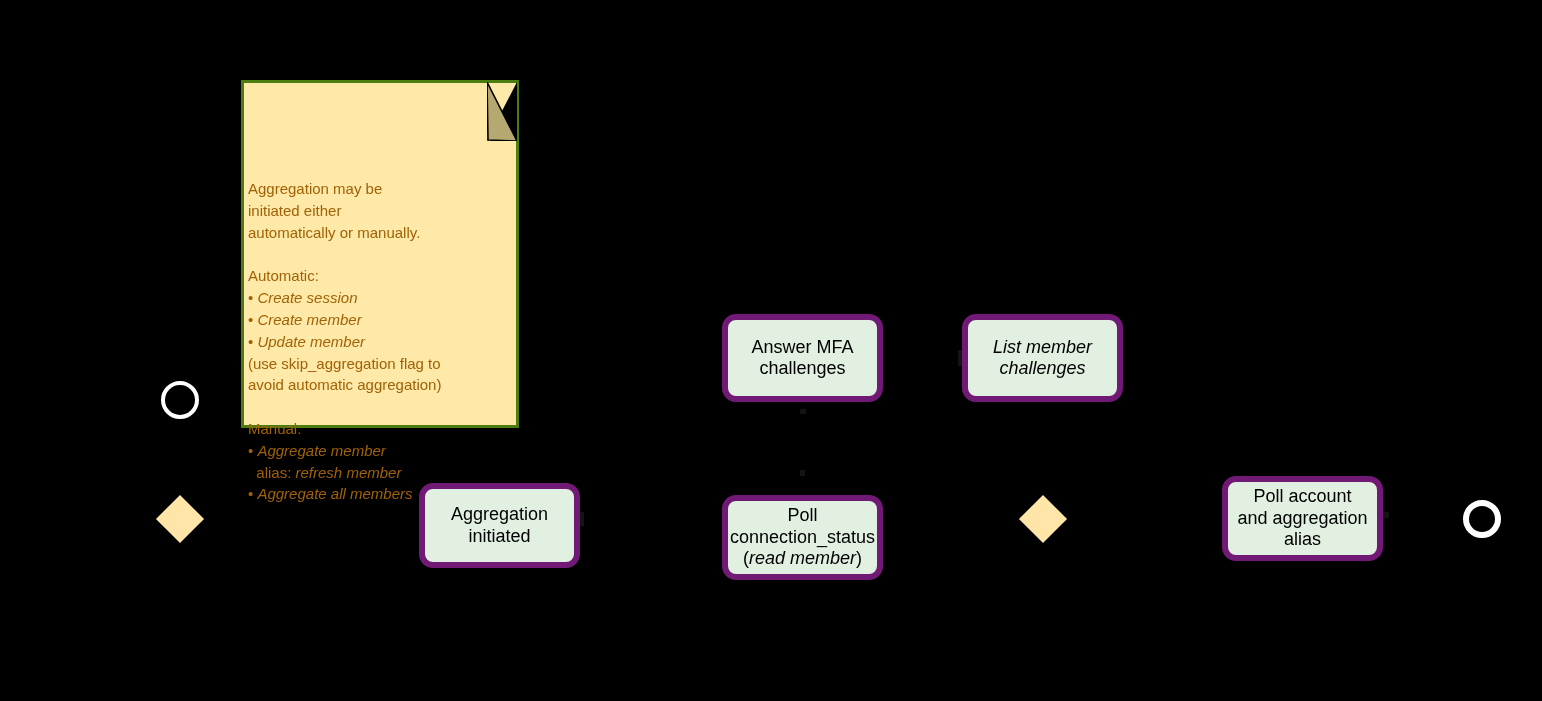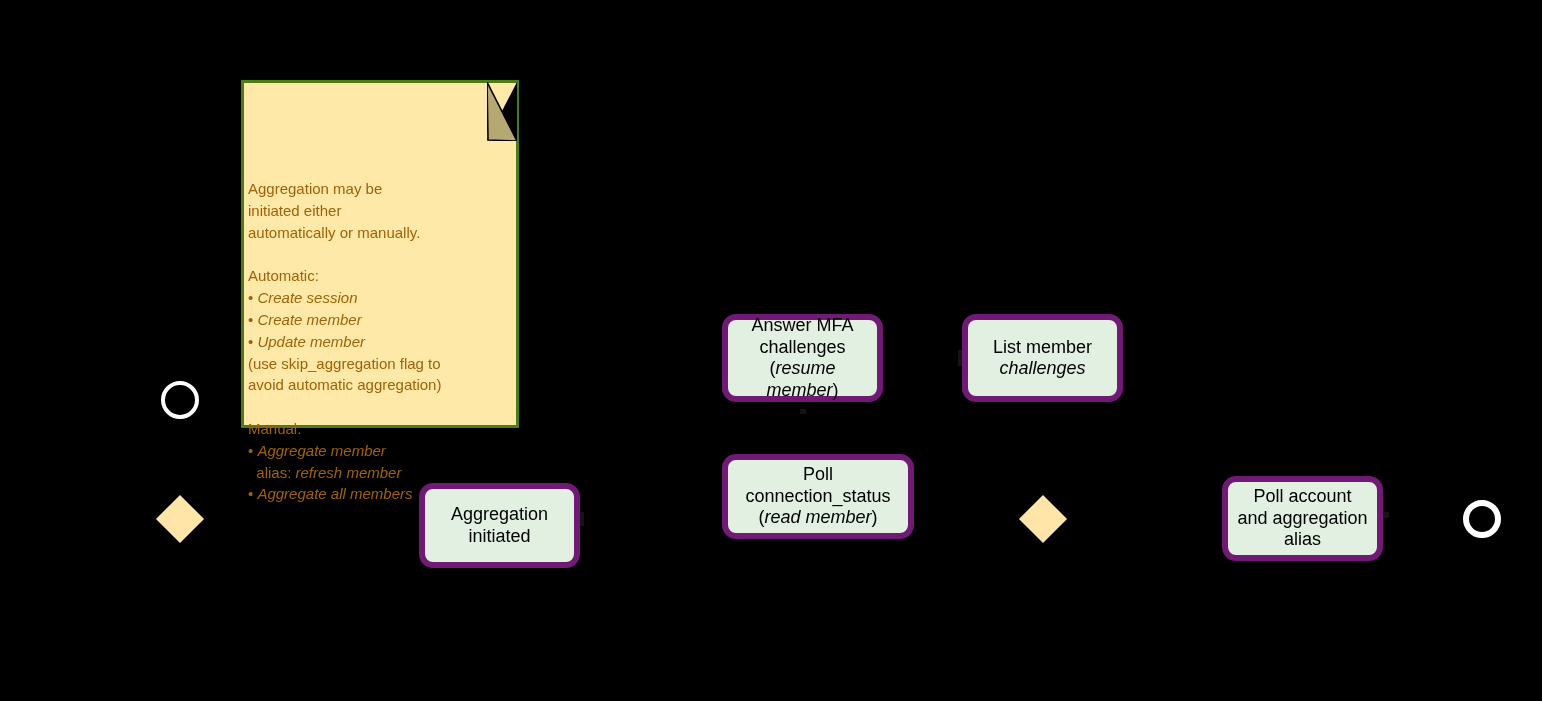--- a/index.html
+++ b/index.html
@@ -112,39 +112,38 @@
   <div class="event end" style="left:1463px; top:500px; width:38px; height:38px;"></div>
 
   <div class="gateway" style="left:163px; top:502px; width:34px; height:34px;"></div>
 
   <div class="gateway" style="left:1026px; top:502px; width:34px; height:34px;"></div>
 
   <div class="task" style="left:722px; top:314px; width:161px; height:88px;">
     <div class="task-text">
         <span class="tline"><span>Answer MFA</span></span>
         <span class="tline"><span>challenges</span></span>
-        <span class="tline"><span class="plain">(</span><span style="font-style: italic;">resume member</span><span class="plain">)</span></span>
       </div>
   </div>
 
   <div class="task" style="left:962px; top:314px; width:161px; height:88px;">
     <div class="task-text">
-        <span class="tline"><span style="">List member</span></span>
+        <span class="tline"><span style="font-style: italic;">List member</span></span>
         <span class="tline"><span style="font-style: italic;">challenges</span></span>
       </div>
   </div>
 
   <div class="task" style="left:419px; top:476px; width:161px; height:85px;margin-top:7px;">
     <div class="task-text">
         <span class="tline"><span>Aggregation</span></span>
         <span class="tline"><span>initiated</span></span>
       </div>
   </div>
 
-  <div class="task" style="left:722px; top:454px; width:192px; height:85px;">
+  <div class="task" style="left:722px; top:495px; width:161px; height:85px;">
     <div class="task-text">
         <span class="tline"><span>Poll</span></span>
         <span class="tline"><span>connection_status</span></span>
         <span class="tline"><span class="plain">(</span><span style="font-style: italic;">read member</span><span class="plain">)</span></span>
       </div>
   </div>
 
   <div class="task" style="left:1222px; top:476px; width:161px; height:85px;">
     <div class="task-text">
         <span class="tline"><span>Poll account</span></span>

